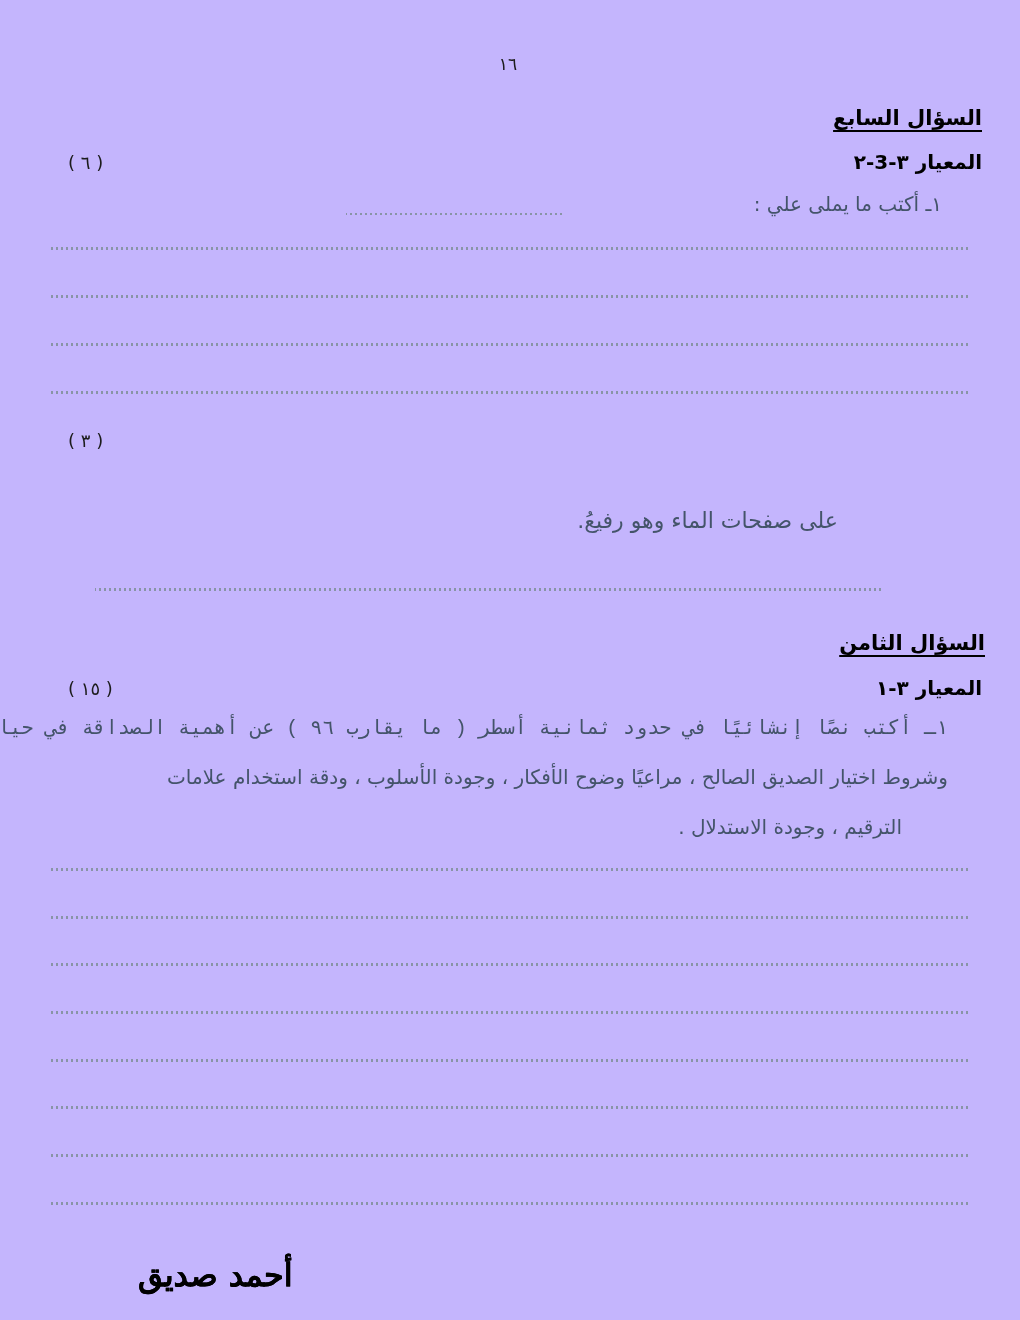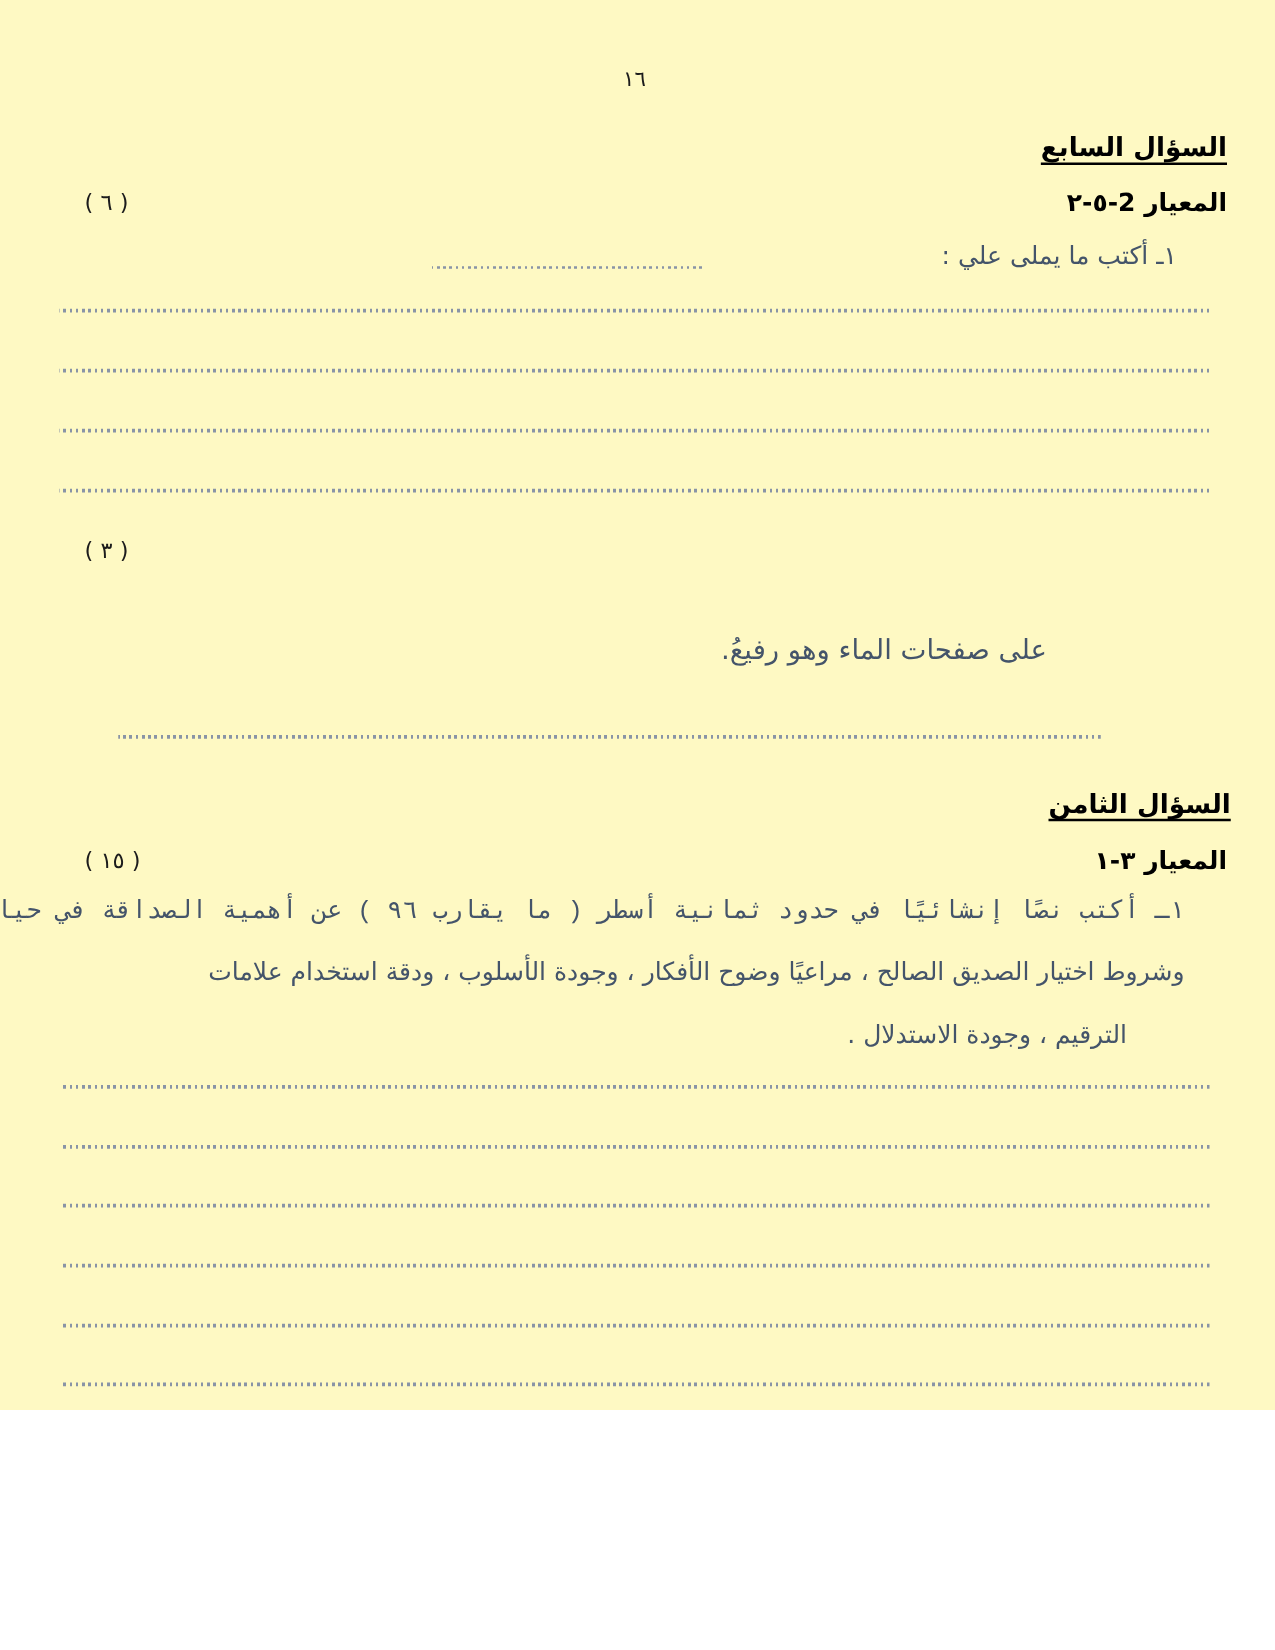--- a/index.html
+++ b/index.html
@@ -1,19 +1,19 @@
 <!DOCTYPE html>
 <html lang="ar" dir="rtl"><head>
 <meta charset="utf-8">
 <style>
   html,body{margin:0;padding:0;background:#ffffff;}
   .page{
     position:relative;
-    width:1020px;height:1128px;
-    background:#fef9c3;
+    width:1020px;height:1320px;
+    background:#c4b5fd;
     font-family:"DejaVu Sans","Liberation Sans",sans-serif;
     direction:rtl;
     overflow:hidden;
   }
   .abs{position:absolute;white-space:nowrap;}
   .heading{
     font-weight:bold;color:#000000;font-size:21px;
     text-decoration:underline;text-underline-offset:5px;text-decoration-thickness:2px;
   }
   .criterion{font-weight:bold;color:#000000;font-size:20px;}
@@ -40,21 +40,21 @@
 </style>
 </head>
 <body>
 
 <div class="page">
 
   <div class="abs page-number" style="top:54px;left:478px;width:60px;text-align:center;">١٦</div>
 
   <div class="abs heading" style="top:106px;right:38px;text-align:center;">السؤال السابع</div>
 
-  <div class="abs criterion" style="top:150px;right:38px;">المعيار 2-٥-٢</div>
+  <div class="abs criterion" style="top:150px;right:38px;">المعيار ٣-3-٢</div>
 
   <div class="abs marks" style="top:152px;left:68px;">( ٦ )</div>
 
   <div class="abs body-text" style="top:192px;right:78px;">١ـ أكتب ما يملى علي :</div>
 
   <div class="inline-dots" style="top:213px;left:346px;width:216px;"></div>
 
   <div class="dotline" style="top:247px;right:52px;width:920px;"></div>
   <div class="dotline" style="top:295px;right:52px;width:920px;"></div>
   <div class="dotline" style="top:343px;right:52px;width:920px;"></div>

